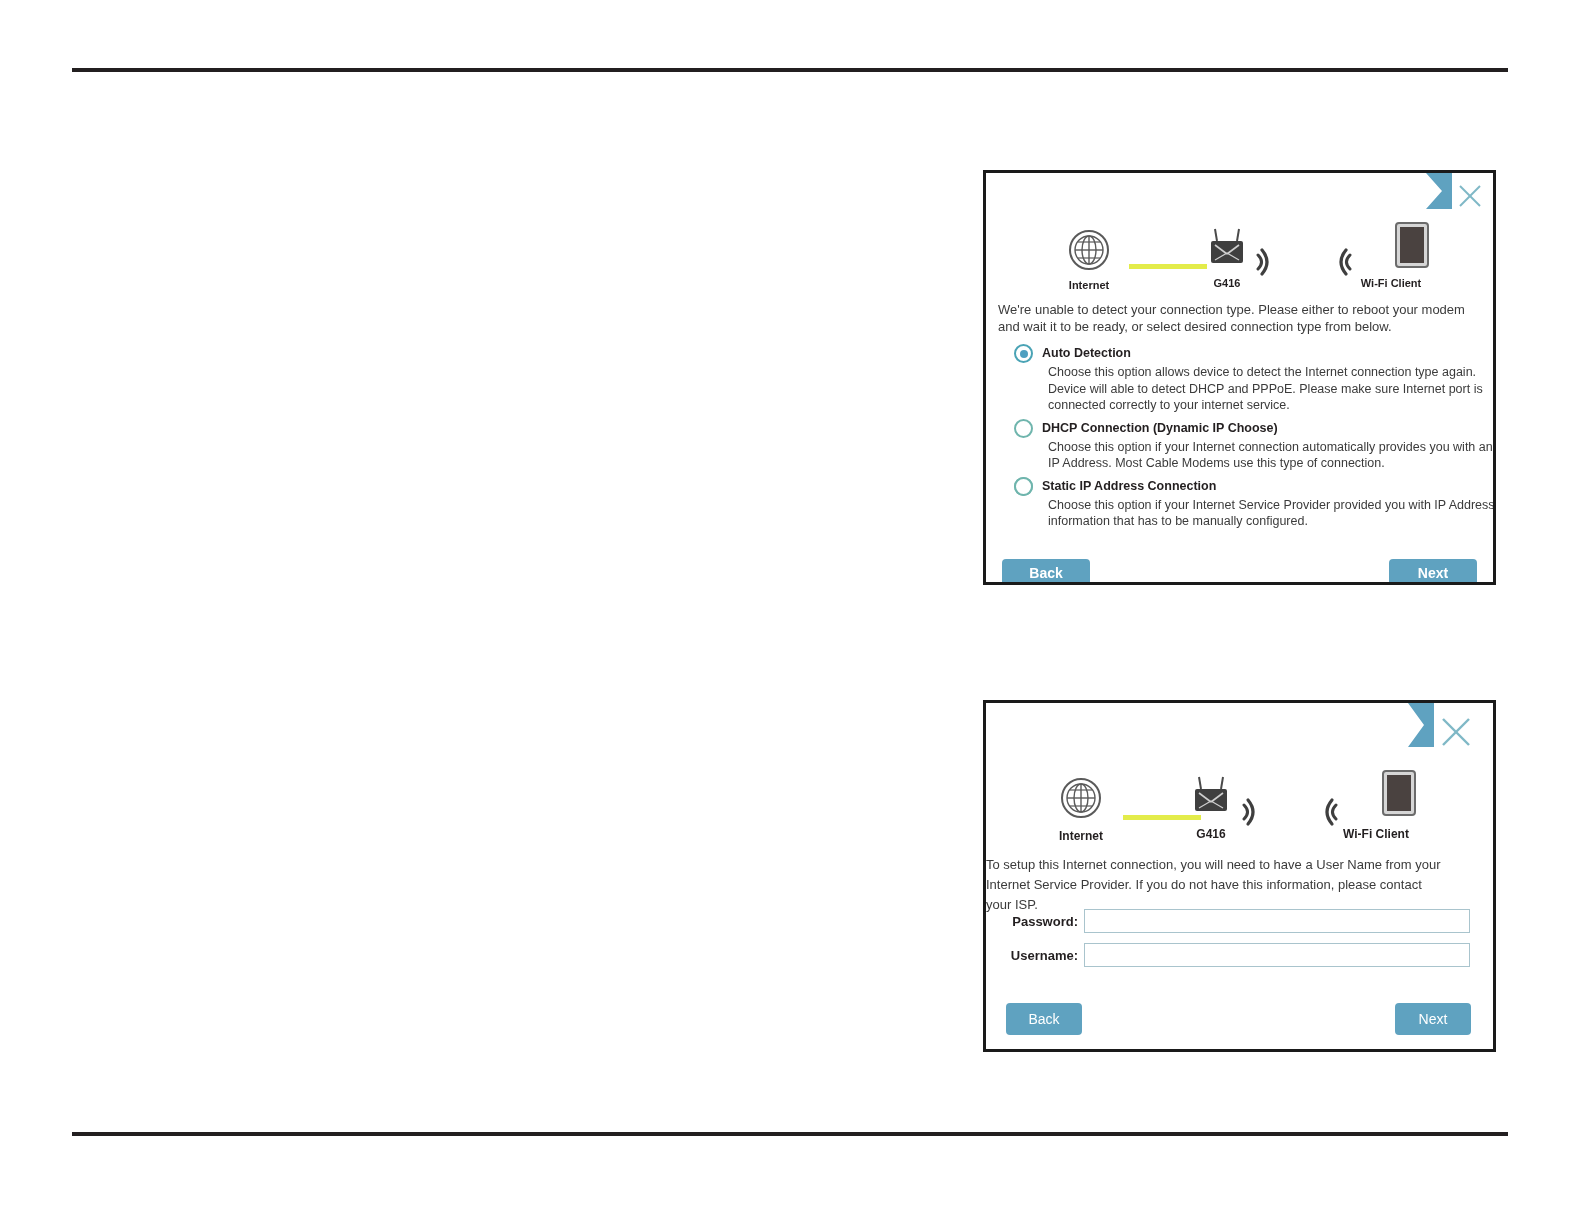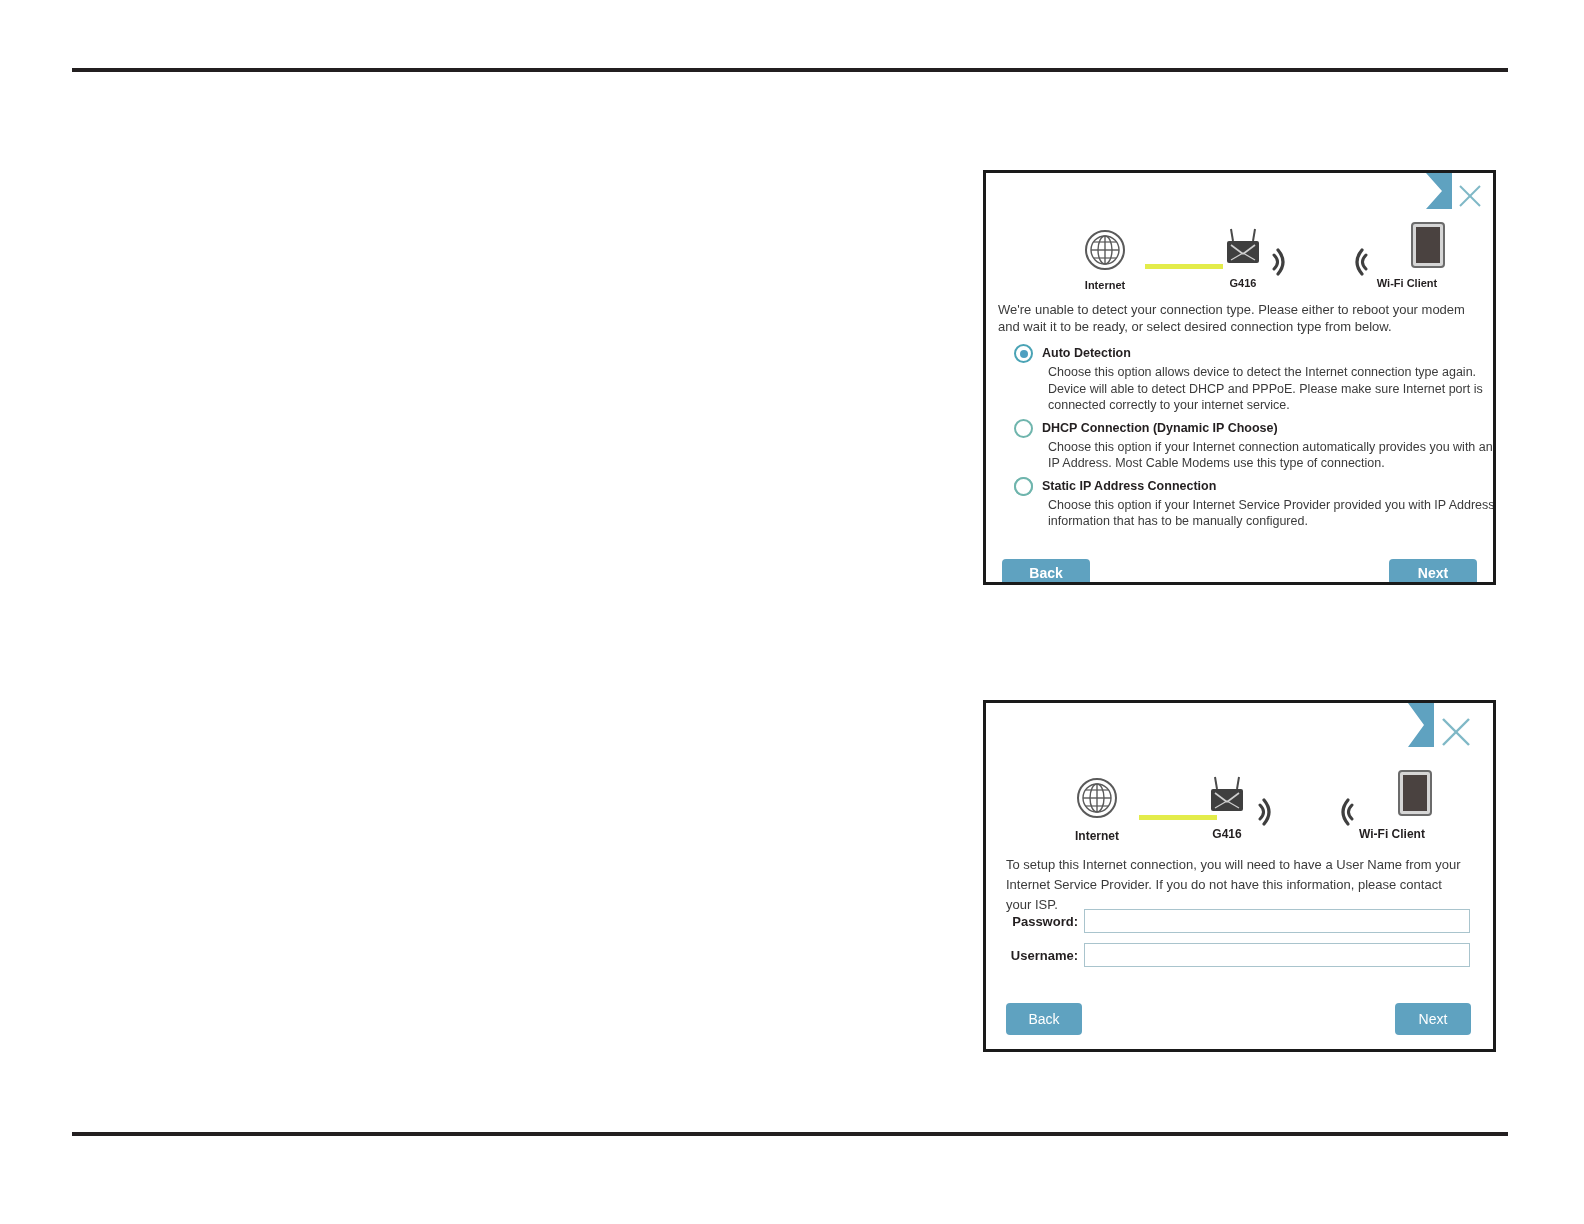--- a/index.html
+++ b/index.html
@@ -83,21 +83,21 @@
   .close-icon {
     position: absolute;
     display: block;
   }
   #dialog-internet .close-icon { right: 10px; top: 10px; width: 26px; height: 26px; }
   #dialog-pppoe    .close-icon { right: 20px; top: 12px; width: 34px; height: 34px; }
 
   
   .topology {
     position: absolute;
-    left: 16px;
+    left: 0;
     width: 100%;
     height: 86px;
   }
   #dialog-internet .topology { top: 48px; }
   #dialog-pppoe    .topology { top: 66px; }
 
   .node {
     position: absolute;
     text-align: center;
   }
@@ -135,21 +135,21 @@
   
   .body-text {
     position: absolute;
     color: #3b3b3b;
   }
   #dialog-internet .body-text {
     left: 12px; top: 128px; width: 488px;
     font-size: 13px; line-height: 1.32;
   }
   #dialog-pppoe .body-text {
-    left: 20px; top: 152px; width: 460px;
+    left: 0; top: 152px; width: 460px;
     font-size: 13px; line-height: 1.55;
   }
 
   
   .options {
     position: absolute;
     left: 28px;
     top: 170px;
     width: 490px;
   }

